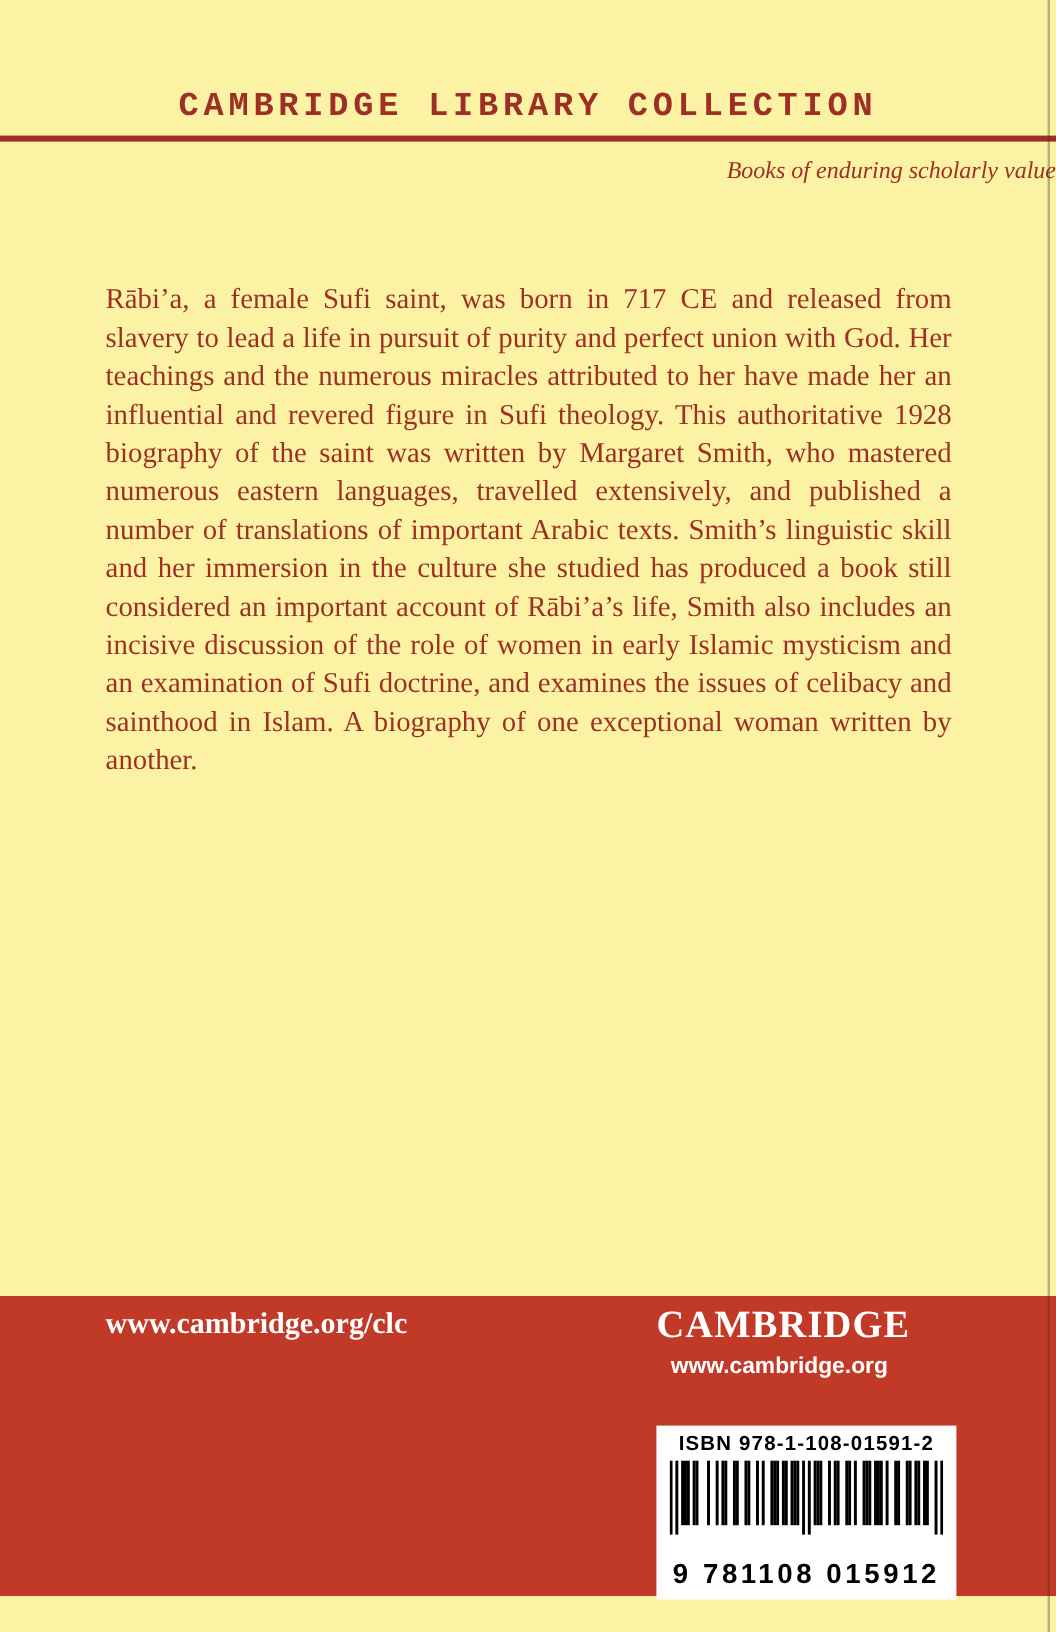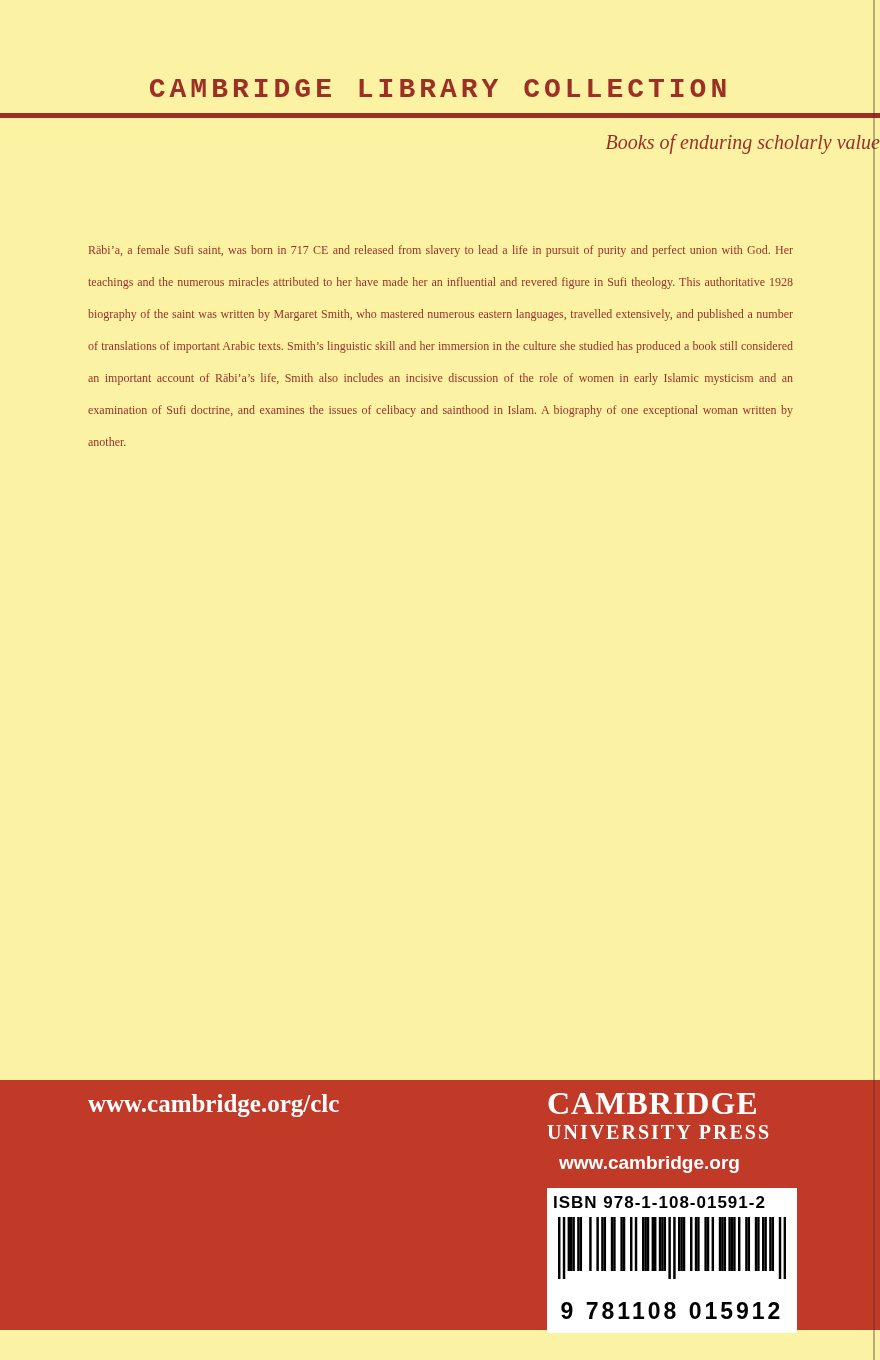--- a/index.html
+++ b/index.html
@@ -44,21 +44,21 @@
     font-style:italic;
     color:var(--red);
     font-size:20px;
   }
   .blurb{
     position:absolute;
     top:234px;left:88px;
     width:705px;
     margin:0;
     color:var(--red);
-    font-size:12px;
+    font-size:24px;
     line-height:32px;
     text-align:justify;
   }
   .band{
     position:absolute;
     left:0;top:1080px;
     width:880px;height:250px;
     background:var(--band);
   }
   .clc-url{
@@ -99,21 +99,21 @@
     width:250px;
     background:#ffffff;
     padding:5px 6px 8px 6px;
     box-sizing:border-box;
   }
   .isbn-label{
     font-family:"Liberation Sans", sans-serif;
     font-size:17px;
     font-weight:bold;
     color:#000;
-    text-align:left;
+    text-align:center;
     letter-spacing:1px;
     white-space:nowrap;
   }
   .bars{
     display:block;
     width:228px;
     height:62px;
     margin:4px auto 0 auto;
   }
   .bars rect{fill:#000;}
@@ -143,21 +143,20 @@
   <div class="rule"></div>
   <p class="tagline">Books of enduring scholarly value</p>
 
   <p class="blurb">Rābi’a, a female Sufi saint, was born in 717 CE and released from slavery to lead a life in pursuit of purity and perfect union with God. Her teachings and the numerous miracles attributed to her have made her an influential and revered figure in Sufi theology. This authoritative 1928 biography of the saint was written by Margaret Smith, who mastered numerous eastern languages, travelled extensively, and published a number of translations of important Arabic texts. Smith’s linguistic skill and her immersion in the culture she studied has produced a book still considered an important account of Rābi’a’s life, Smith also includes an incisive discussion of the role of women in early Islamic mysticism and an examination of Sufi doctrine, and examines the issues of celibacy and sainthood in Islam. A biography of one exceptional woman written by another.</p>
 
   <div class="band">
     <div class="clc-url">www.cambridge.org/clc</div>
 
     <div class="publisher">
       <div class="publisher-name-1">CAMBRIDGE</div>
-      <div class="publisher-name-2">UNIVERSITY PRESS</div>
       <div class="publisher-url">www.cambridge.org</div>
     </div>
 
     <div class="barcode-box">
       <div class="isbn-label">ISBN 978-1-108-01591-2</div>
       <svg class="bars" viewBox="0 0 228 62" preserveAspectRatio="none" xmlns="http://www.w3.org/2000/svg">
           <rect x="0.00" y="0" width="2.45" height="62"></rect>
           <rect x="4.80" y="0" width="2.45" height="62"></rect>
           <rect x="9.60" y="0" width="2.45" height="54"></rect>
           <rect x="12.00" y="0" width="2.45" height="54"></rect>

